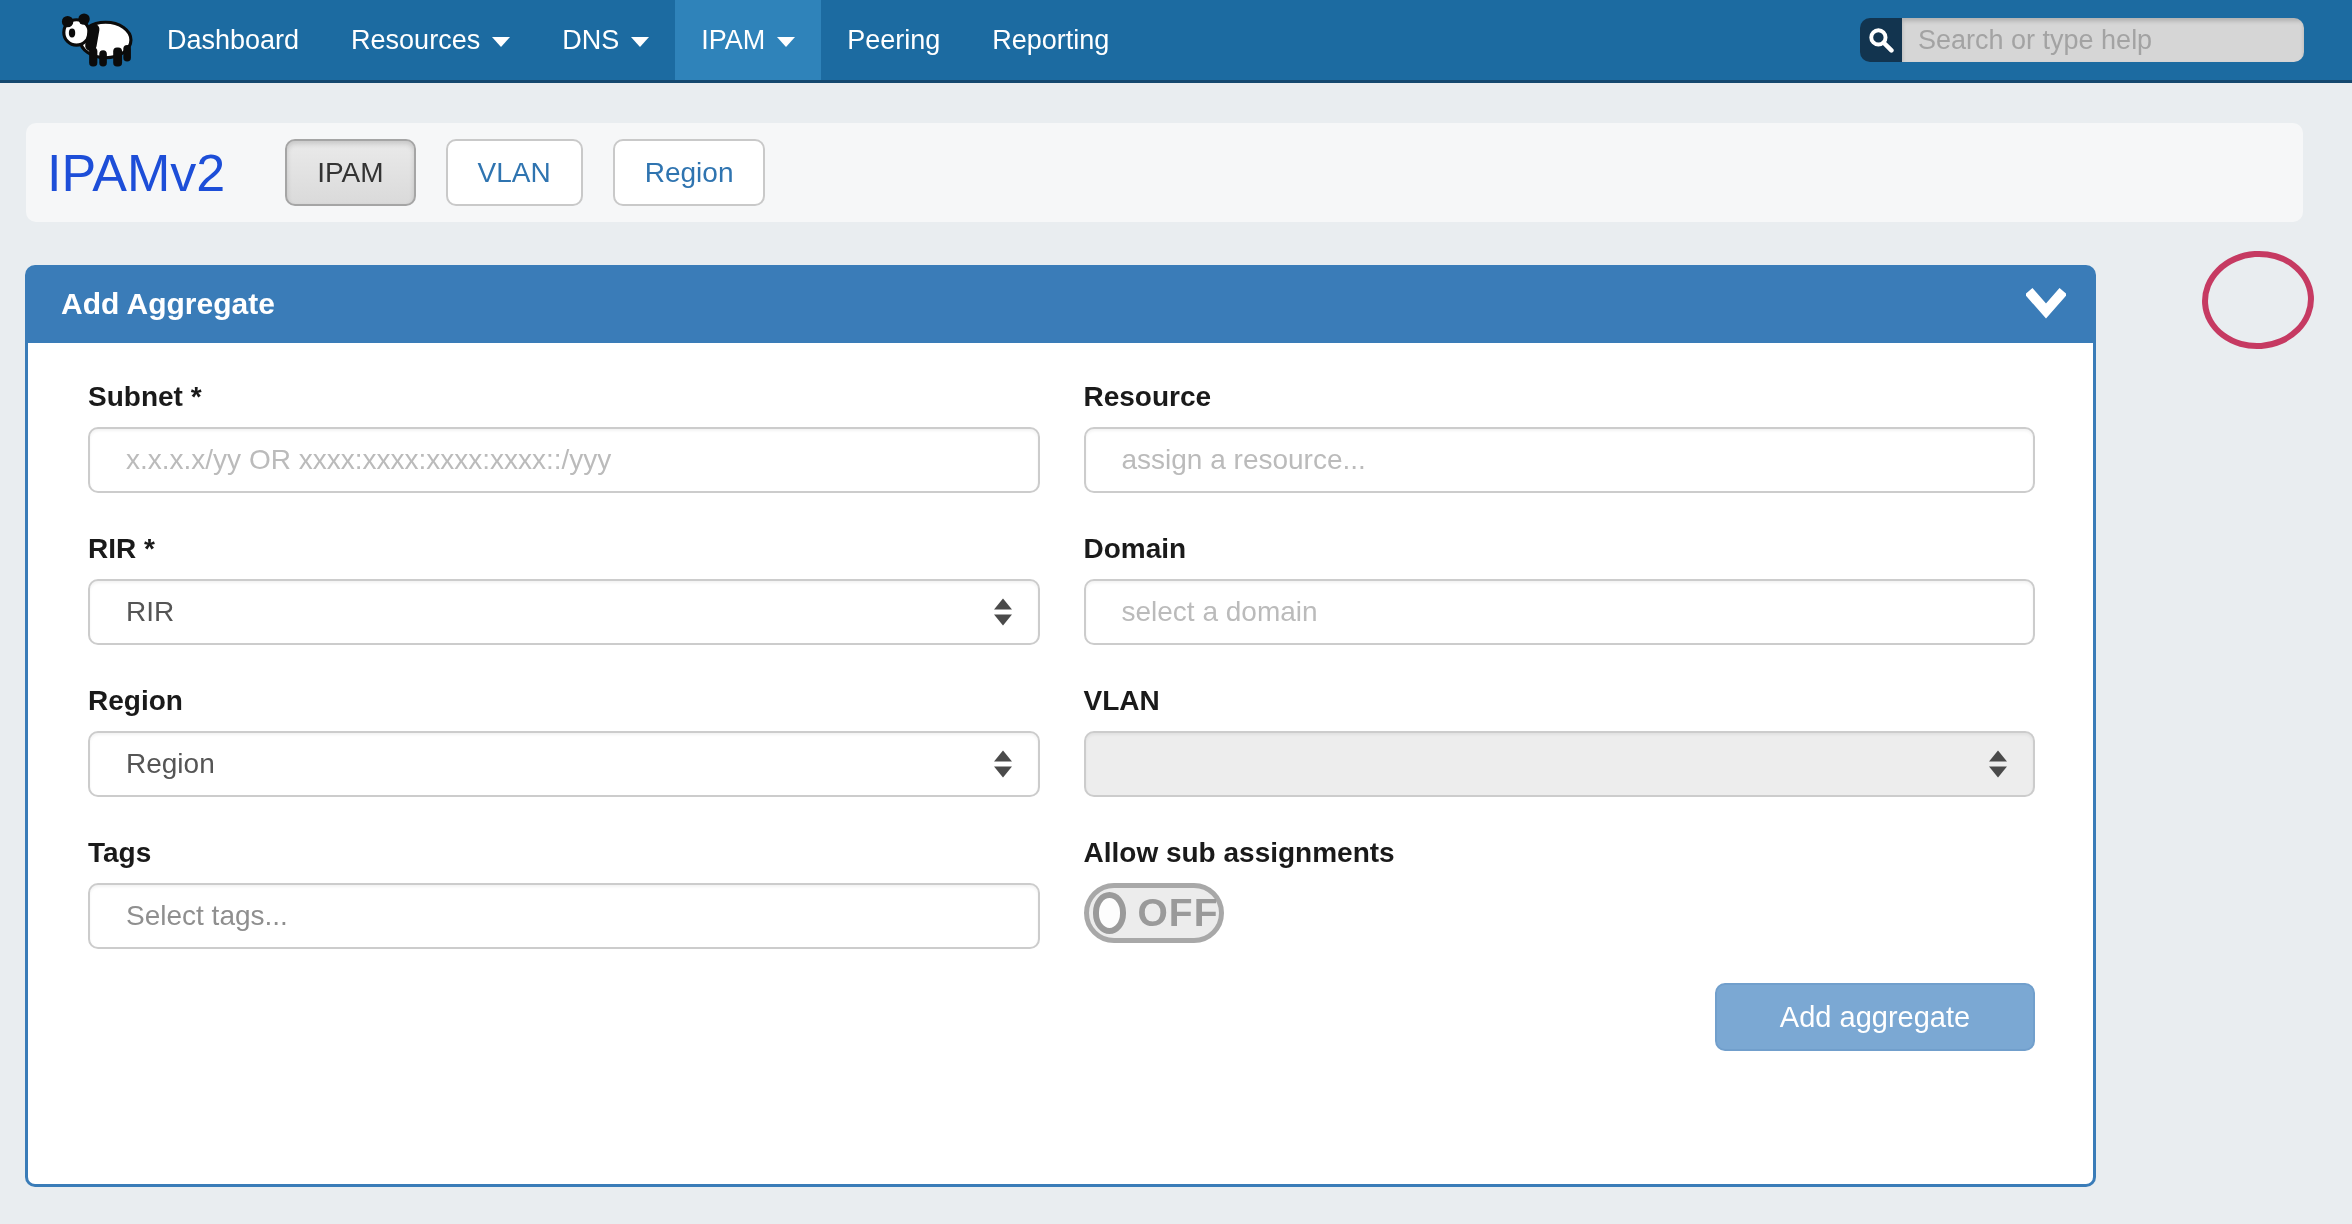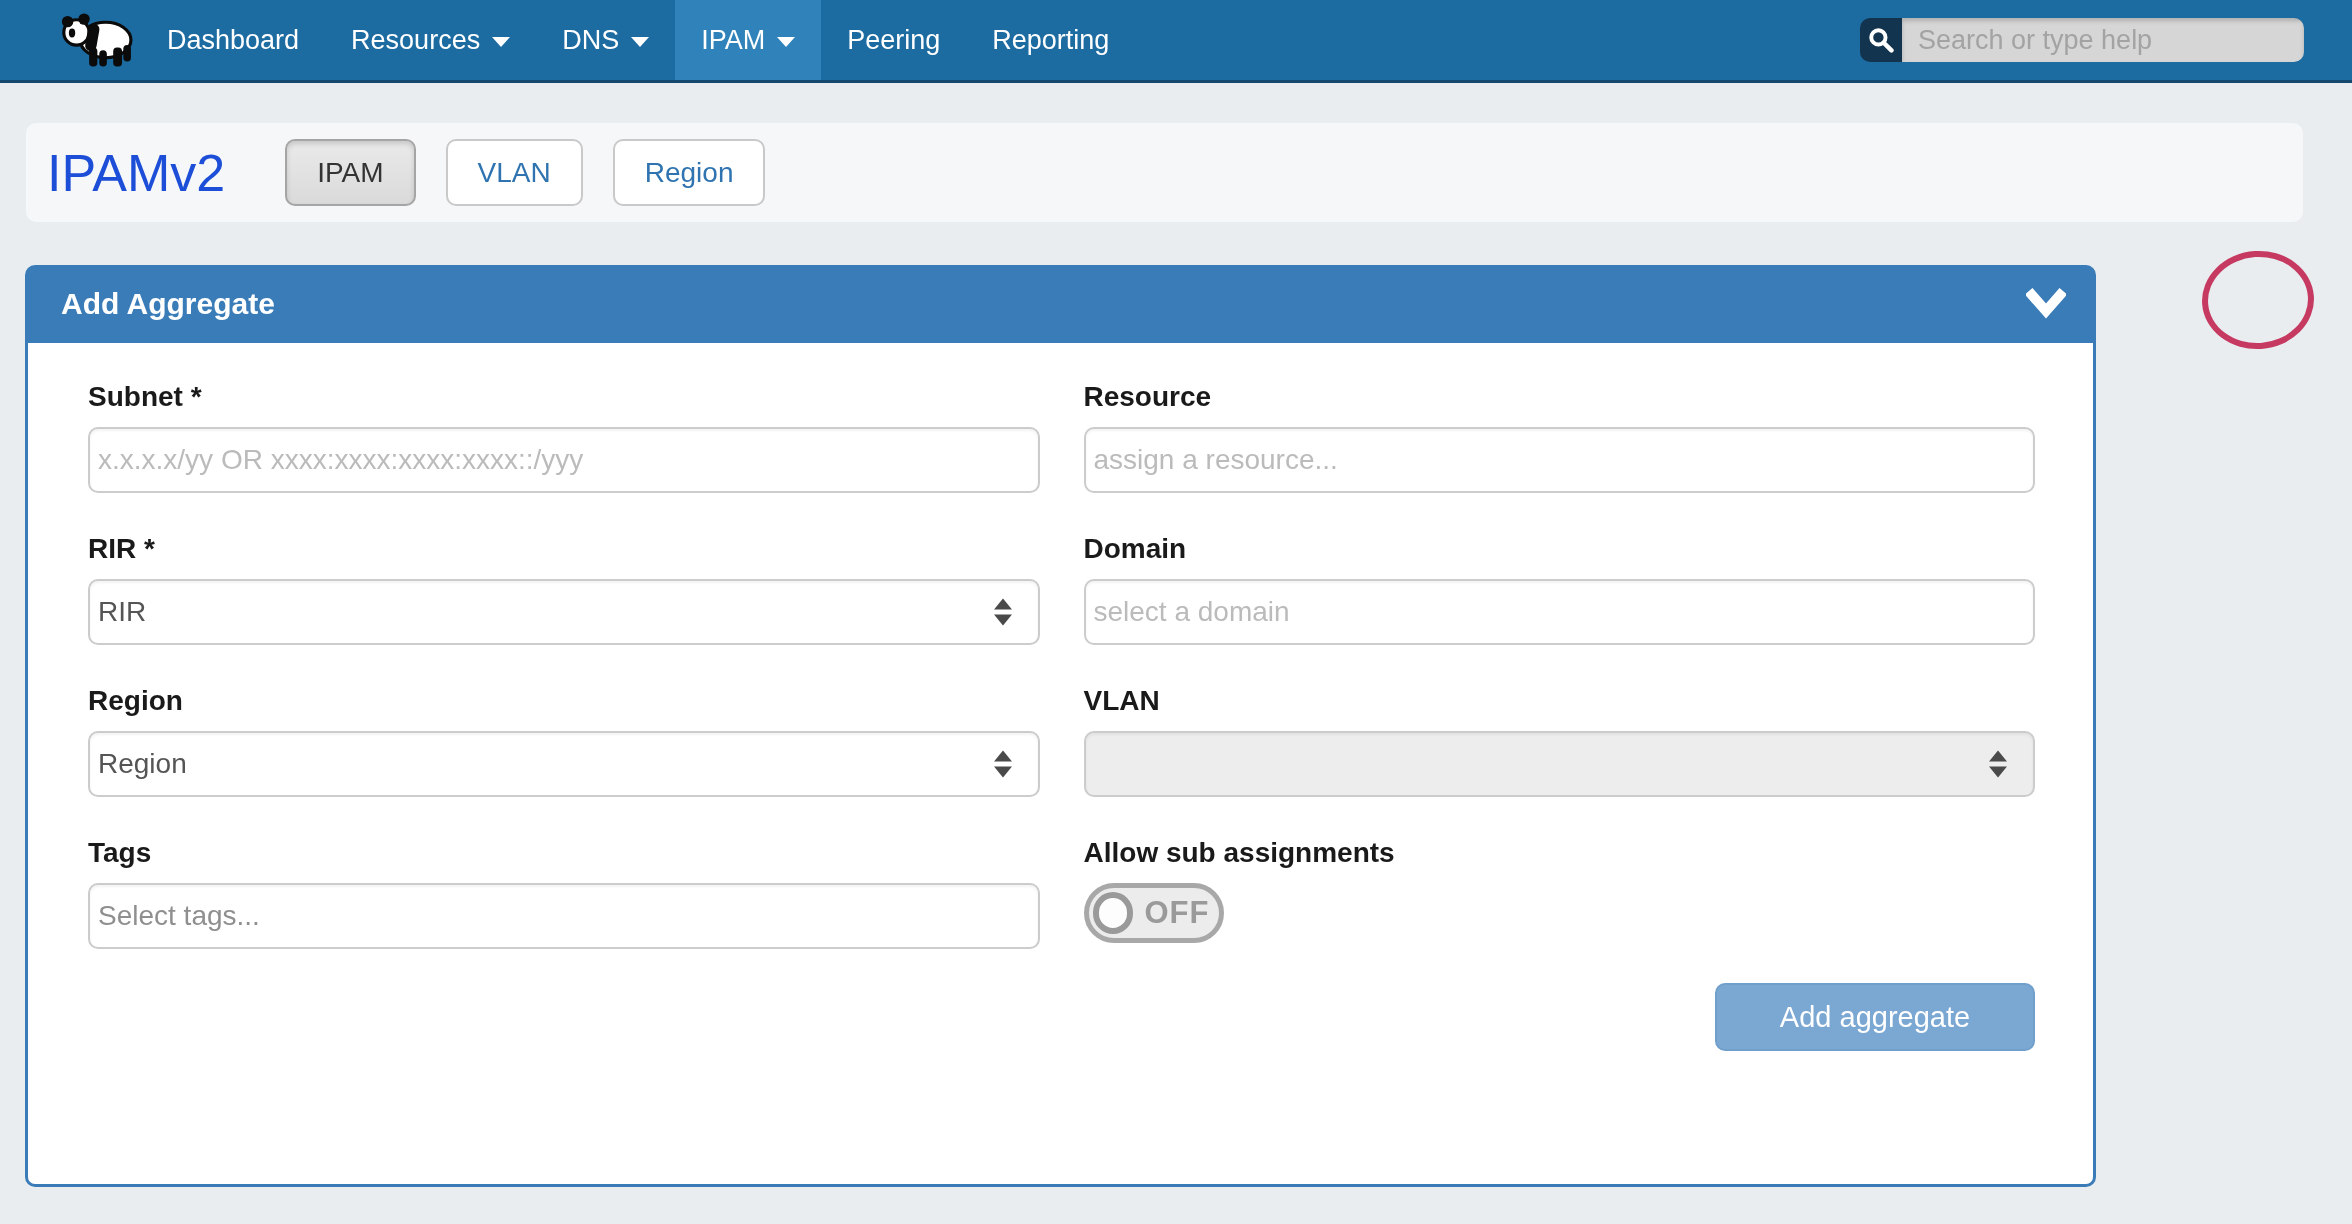--- a/index.html
+++ b/index.html
@@ -77,21 +77,21 @@
   .panel-body {
     background:#ffffff; border:3px solid #3a7cb8; border-top:none;
     border-radius:0 0 10px 10px; height:844px;
     padding:38px 58px 0 60px;
   }
   .form-grid { display:grid; grid-template-columns:1fr 1fr; column-gap:44px; }
   .field { margin-bottom:40px; }
   .field-label { display:block; font-size:28px; font-weight:bold; color:#1a1a1a; margin-bottom:14px; }
   .control {
     width:100%; height:66px; border:2px solid #cccccc; border-radius:10px;
-    font-family:inherit; font-size:28px; color:#555; padding:0 8px; background:#fff;
+    font-family:inherit; font-size:28px; color:#555; padding:0 36px; background:#fff;
     box-shadow:inset 0 2px 3px rgba(0,0,0,.05); outline:none;
   }
   .control::placeholder { color:#bbbbbb; }
   .tags-input::placeholder { color:#8f8f8f; }
   .selectbox { display:flex; align-items:center; position:relative; cursor:pointer; }
   .selectbox.disabled { background:#ededed; cursor:default; }
   .sel-arrows { position:absolute; right:26px; top:50%; transform:translateY(-50%); }
   .sel-arrows .up {
     width:0; height:0; border-left:9px solid transparent; border-right:9px solid transparent;
     border-bottom:11px solid #4a4a4a; margin-bottom:5px;
@@ -101,21 +101,21 @@
     border-top:11px solid #4a4a4a;
   }
   .toggle {
     width:140px; height:60px; border:5px solid #a8a8a8; border-radius:34px;
     background:#ececec; display:flex; align-items:center; cursor:pointer;
   }
   .toggle-knob {
     width:40px; height:42px; border-radius:50% / 48%;
     background:#fdfdfd; border:6px solid #9a9a9a; margin-left:4px;
   }
-  .toggle-label { margin-left:12px; font-size:31px; font-weight:bold; color:#9a9a9a; letter-spacing:1px; }
+  .toggle-label { margin-left:12px; font-size:39px; font-weight:bold; color:#9a9a9a; letter-spacing:1px; }
   .submit-row { text-align:right; margin-top:0; }
   .submit-btn {
     width:320px; height:68px; background:#7ba8d3; border:2px solid #719fcc;
     border-radius:10px; color:#ffffff; font-family:inherit; font-size:29px; cursor:pointer;
   }
 </style>
 </head>
 <body>
 
 <div class="navbar">

